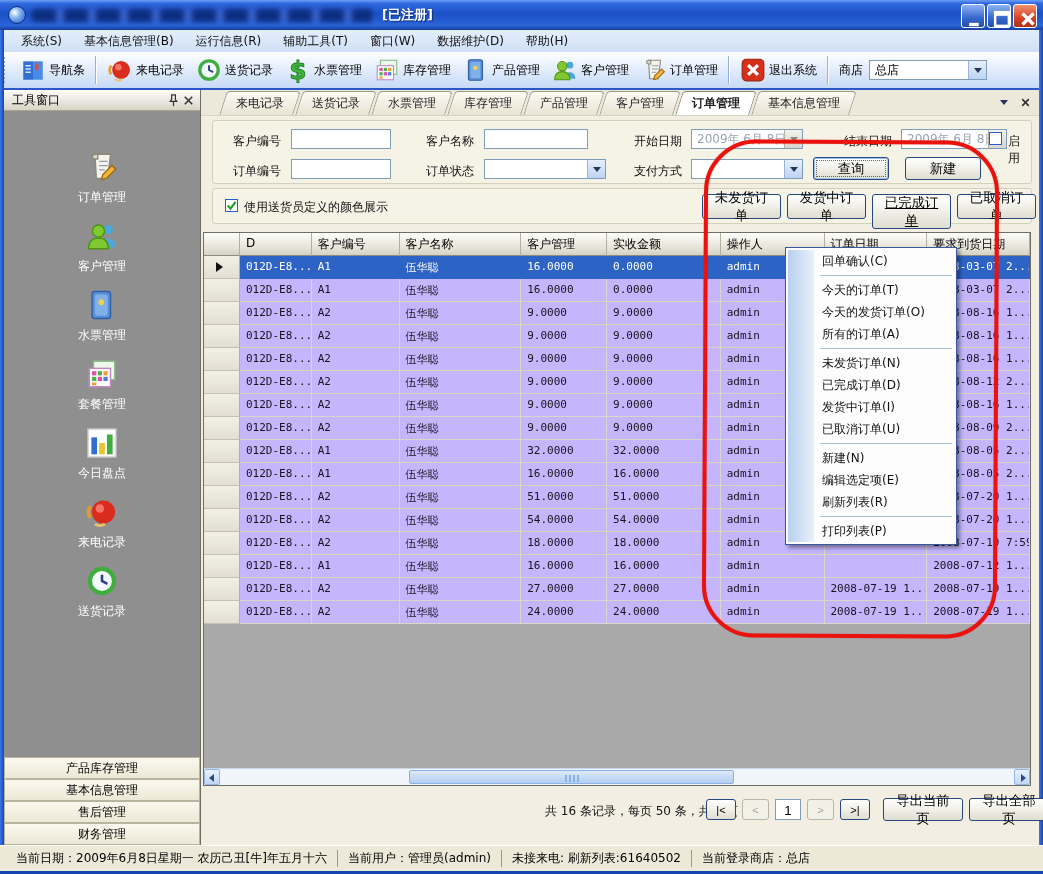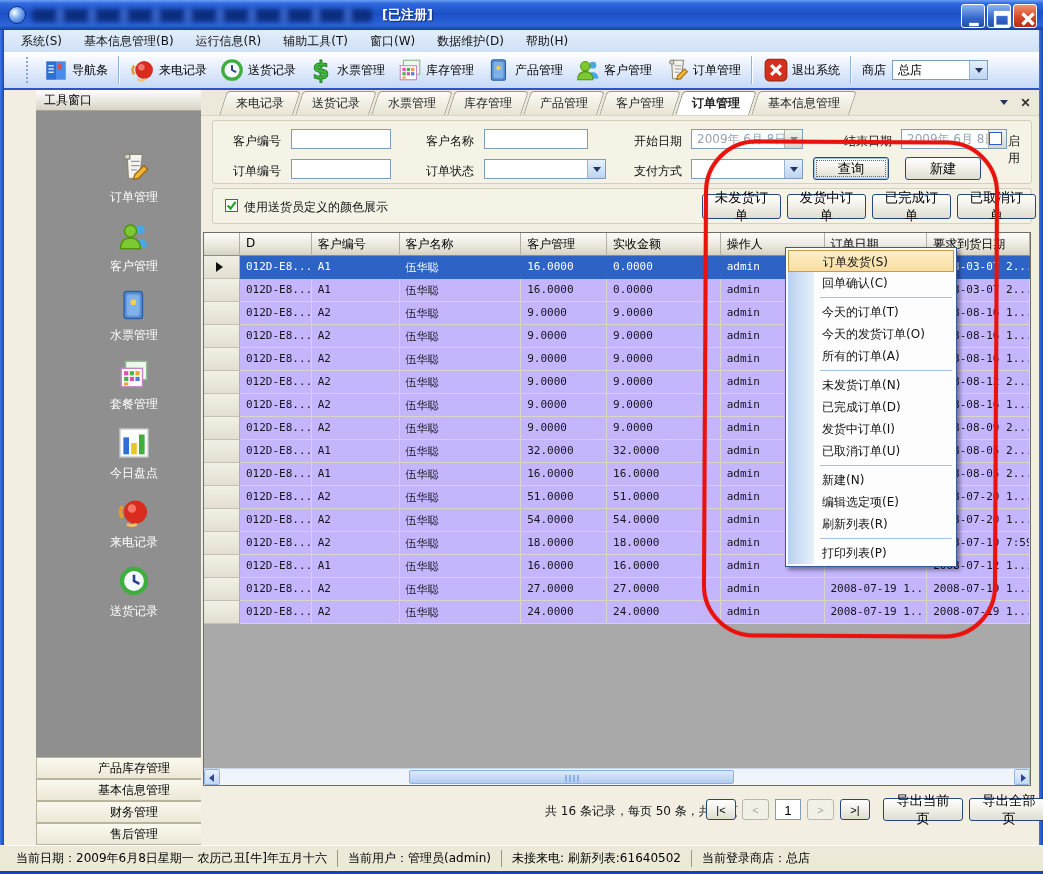--- a/index.html
+++ b/index.html
@@ -18,38 +18,38 @@
   .win-controls{position:absolute;right:6px;top:4px;display:flex;gap:2px;}
   .wbtn{width:22px;height:22px;border-radius:3px;border:1px solid #fff;
     background:linear-gradient(180deg,#8db4f2,#3566cc 60%,#244ea8);position:relative;}
   .wbtn.close{background:linear-gradient(180deg,#f0926f,#d8472a 55%,#b22f12);}
   .wbtn svg{position:absolute;inset:3px;color:#fff;}
   .menubar{position:absolute;left:0;top:30px;width:1043px;height:22px;
     background:linear-gradient(180deg,#e3eefb,#cfe0f6);display:flex;align-items:center;padding-left:10px;box-sizing:border-box;}
   .menu-item{padding:2px 11px;color:#111;}
   .toolbar{position:absolute;left:0;top:52px;width:1043px;height:38px;box-sizing:border-box;
     background:linear-gradient(180deg,#ffffff,#dfeafb 55%,#c6daf6);
-    border-bottom:2px solid #2c55c8;display:flex;align-items:center;padding-left:23px;}
+    border-bottom:2px solid #2c55c8;display:flex;align-items:center;}
   .tb-grip{width:5px;height:26px;margin:0 4px 0 3px;border-left:2px dotted #8aa6cf;}
   .tb-btn{display:flex;align-items:center;gap:3px;padding:2px 6px;}
   .tb-btn .icon{width:26px;height:26px;display:inline-block;}
   .tb-sep{width:1px;height:28px;background:#93b1da;border-right:1px solid #fff;margin:0 4px;}
   .shop-group{display:flex;align-items:center;gap:6px;margin-left:6px;}
   .combo{background:#fff;border:1px solid #7f9db9;height:20px;display:flex;align-items:center;
     justify-content:space-between;padding-left:5px;box-sizing:border-box;}
   .combo .arrbtn{width:17px;height:100%;display:flex;align-items:center;justify-content:center;
     background:linear-gradient(180deg,#e6f0fd,#bcd4f2);border-left:1px solid #9ab4d8;}
   .combo .arrbtn.gray{background:linear-gradient(180deg,#f2f2ee,#d8d6cc);border-left:1px solid #b5b2a5;}
   .arr-down{width:0;height:0;border-left:4px solid transparent;border-right:4px solid transparent;border-top:5px solid #25355c;}
   .gray .arr-down{border-top-color:#8a8a80;}
   
   .frame-l{position:absolute;left:0;top:30px;width:4px;height:844px;background:linear-gradient(90deg,#3f77e8,#1545b4);}
   .frame-r{position:absolute;right:0;top:30px;width:4px;height:844px;background:linear-gradient(90deg,#3f77e8,#1545b4);}
   .frame-b{position:absolute;left:0;bottom:0;width:1043px;height:3px;background:#1545b4;}
-  .sidebar{position:absolute;left:4px;top:90px;width:197px;height:755px;background:#8f8f8f;border-right:1px solid #6e6c60;box-sizing:border-box;margin-left:32px;}
+  .sidebar{position:absolute;left:4px;top:90px;width:197px;height:755px;background:#8f8f8f;border-right:1px solid #6e6c60;box-sizing:border-box;}
   .sb-title{height:20px;background:linear-gradient(180deg,#fefefe,#d8d4c6);border-bottom:1px solid #a8a496;
     display:flex;align-items:center;padding:0 4px 0 8px;}
   .sb-title .t{flex:1;}
   .sb-ico{width:15px;height:15px;display:inline-block;color:#333;}
   .sb-group{height:22px;background:linear-gradient(180deg,#fbf9ef,#ece8d6);border:1px solid #b8b49e;
     display:flex;align-items:center;justify-content:center;box-sizing:border-box;}
   .sb-items{position:absolute;left:0;top:44px;width:100%;bottom:88px;overflow:hidden;
     display:flex;flex-direction:column;align-items:center;padding-top:16px;box-sizing:border-box;}
   .side-item{display:flex;flex-direction:column;align-items:center;margin-bottom:13px;}
   .side-item .icon{width:34px;height:34px;}
@@ -264,21 +264,21 @@
           <svg viewBox="0 0 24 24">
             <rect x="2" y="2" width="20" height="20" rx="4" fill="#d6301c" stroke="#9c1c0a"></rect>
             <path d="M7.5 7.5l9 9M16.5 7.5l-9 9" stroke="#fff" stroke-width="3"></path>
           </svg>
         </span>
         <span>退出系统</span>
       </div>
       <div class="tb-sep"></div>
       <div class="shop-group">
         <span>商店</span>
-        <div class="combo" style="width: 96px;">
+        <div class="combo" style="width: 118px;">
           <span class="val">总店</span>
           <span class="arrbtn">
             <span class="arr-down"></span>
           </span>
         </div>
       </div>
     </div>
 
   <div class="frame-l"></div>
   <div class="frame-r"></div>
@@ -377,22 +377,22 @@
               <circle cx="12" cy="12" r="7" fill="#f4f9ff"></circle>
               <path d="M12 7.5V12l3.8 2" stroke="#2b3f8c" stroke-width="1.8" fill="none"></path>
             </svg>
           </span>
           <div class="lbl">送货记录</div>
         </div>
       </div>
     <div class="sb-bottom" id="sidebarGroups">
         <div class="sb-group">产品库存管理</div>
         <div class="sb-group">基本信息管理</div>
+        <div class="sb-group">售后管理</div>
         <div class="sb-group">财务管理</div>
-        <div class="sb-group">售后管理</div>
       </div>
   </div>
 
   <div class="content">
     <div class="tabbar" id="tabbar">
         <div class="tab"><span>来电记录</span></div>
         <div class="tab"><span>送货记录</span></div>
         <div class="tab"><span>水票管理</span></div>
         <div class="tab"><span>库存管理</span></div>
         <div class="tab"><span>产品管理</span></div>
@@ -452,21 +452,21 @@
     <div class="panel" style="left:11px;top:98px;width:820px;height:36px;">
       <span class="cbx" style="left:12px;top:10px;">
           <svg viewBox="0 0 12 12">
             <path d="M2.5 6l2.6 2.8L9.8 2.6" stroke="#21a121" stroke-width="2" fill="none"></path>
           </svg>
         </span>
       <span class="flabel" style="left:31px;top:10px;">使用送货员定义的颜色展示</span>
       <div id="statusBtns">
           <button class="xpbtn" style="left: 489px; top: 5px; width: 79px; height: 25px;">未发货订单</button>
           <button class="xpbtn" style="left: 574px; top: 5px; width: 79px; height: 25px;">发货中订单</button>
-          <button class="xpbtn" style="left: 659px; top: 5px; width: 79px; height: 25px;">已完成订单</button>
+          <button class="xpbtn" style="left: 659px; top: 5px; width: 79px; height: 35px; text-decoration: underline;">已完成订单</button>
           <button class="xpbtn" style="left: 744px; top: 5px; width: 79px; height: 25px;">已取消订单</button>
         </div>
     </div>
 
     <div class="grid">
       <div class="g-head" id="gridHead">
           <div class="g-hcell" style="width: 36px;"></div>
           <div class="g-hcell" style="width: 72px;">D</div>
           <div class="g-hcell" style="width: 88px;">客户编号</div>
           <div class="g-hcell" style="width: 122px;">客户名称</div>
@@ -676,21 +676,20 @@
       <input class="pg-input" style="left: 574px; width: 26px;" value="1">
       <button class="xpbtn pgbtn off" style="left:606px;width:27px;">&gt;</button>
       <button class="xpbtn pgbtn" style="left:639px;width:30px;">&gt;|</button>
       <button class="xpbtn" style="left:682px;top:8px;width:80px;height:23px;position:absolute;">导出当前页</button>
       <button class="xpbtn" style="left:768px;top:8px;width:80px;height:23px;position:absolute;">导出全部页</button>
     </div>
   </div>
 
   <div class="ctxmenu" id="ctxMenu">
     <div class="cm-strip"></div>
-  <div class="cm-item hl">订单发货(S)</div>
       <div class="cm-item">回单确认(C)</div>
       <div class="cm-sep"></div>
       <div class="cm-item">今天的订单(T)</div>
       <div class="cm-item">今天的发货订单(O)</div>
       <div class="cm-item">所有的订单(A)</div>
       <div class="cm-sep"></div>
       <div class="cm-item">未发货订单(N)</div>
       <div class="cm-item">已完成订单(D)</div>
       <div class="cm-item">发货中订单(I)</div>
       <div class="cm-item">已取消订单(U)</div>

